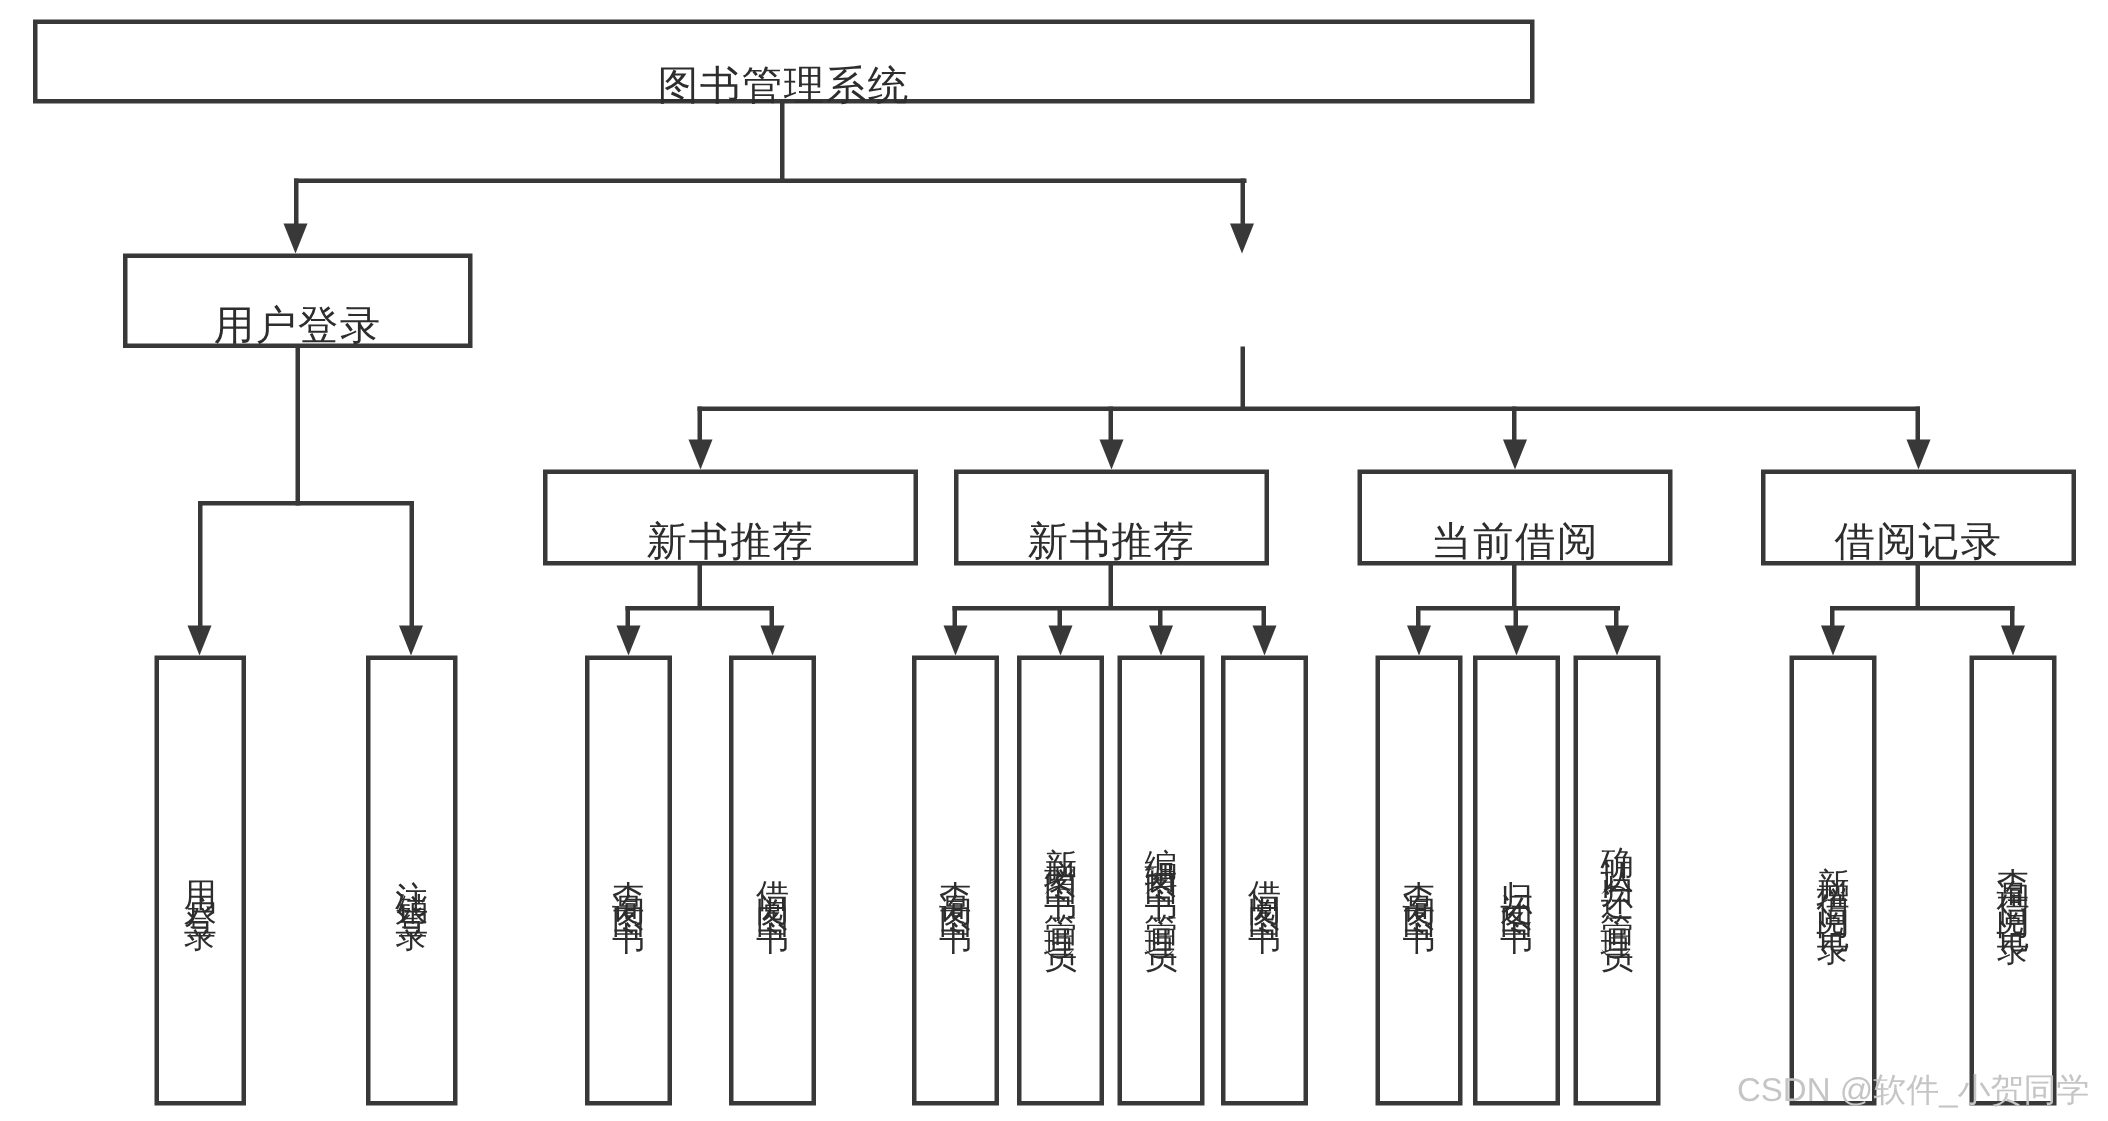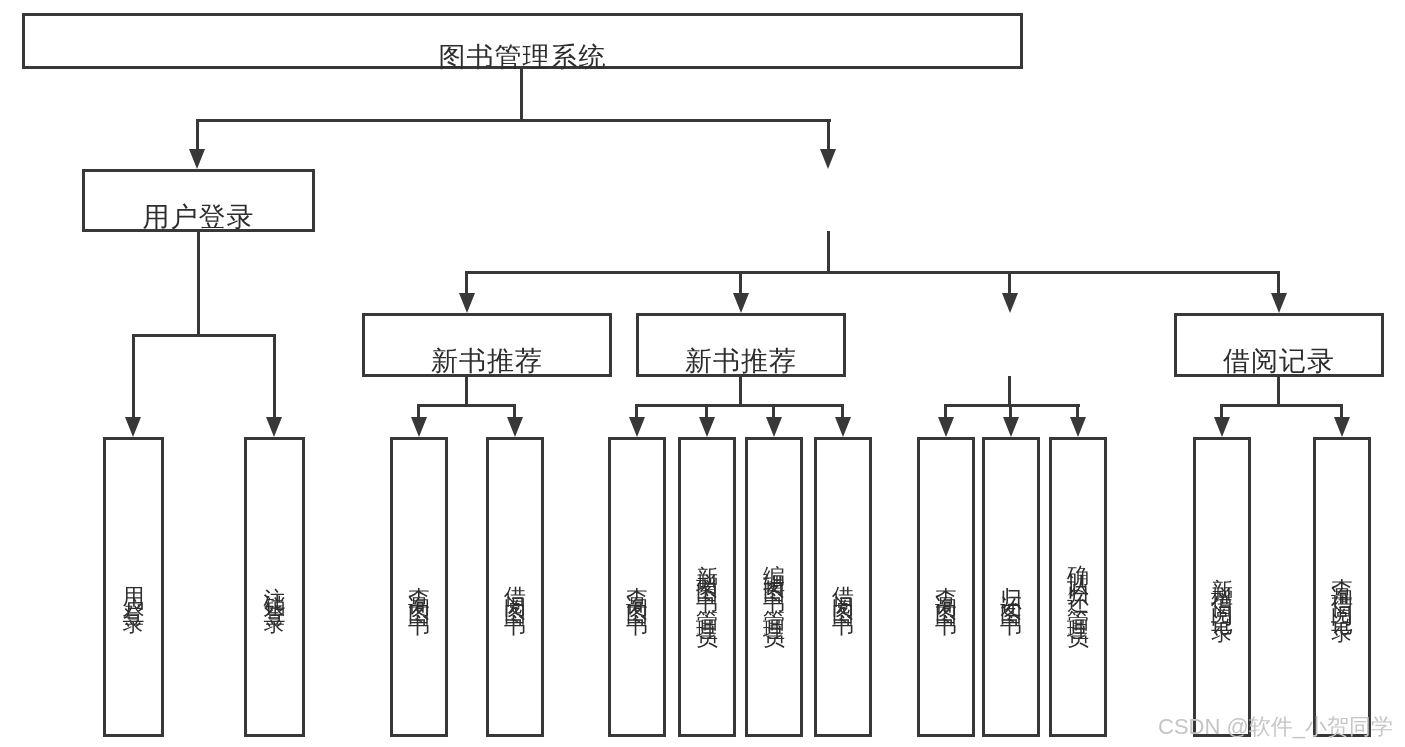--- a/index.html
+++ b/index.html
@@ -65,20 +65,23 @@
   <div class="vline" style="left:1008px;top:271px;height:26px;"></div>
   <div class="arrow" style="left:1002px;top:293px;"></div>
   <div class="vline" style="left:1277px;top:271px;height:26px;"></div>
   <div class="arrow" style="left:1271px;top:293px;"></div>
 
   <div class="box hbox" style="left:362px;top:313px;width:250px;height:64px;">
     <span class="lbl">新书推荐</span>
   </div>
   <div class="box hbox" style="left:636px;top:313px;width:210px;height:64px;">
     <span class="lbl">新书推荐</span>
+  </div>
+  <div class="box hbox" style="left:905px;top:313px;width:210px;height:64px;">
+    <span class="lbl">当前借阅</span>
   </div>
   <div class="box hbox" style="left:1174px;top:313px;width:210px;height:64px;">
     <span class="lbl">借阅记录</span>
   </div>
 
   <div class="vline" style="left:465px;top:376px;height:30px;"></div>
   <div class="hline" style="left:417px;top:404px;width:99px;"></div>
   <div class="vline" style="left:417px;top:404px;height:15px;"></div>
   <div class="arrow" style="left:411px;top:417px;"></div>
   <div class="vline" style="left:513px;top:404px;height:15px;"></div>

